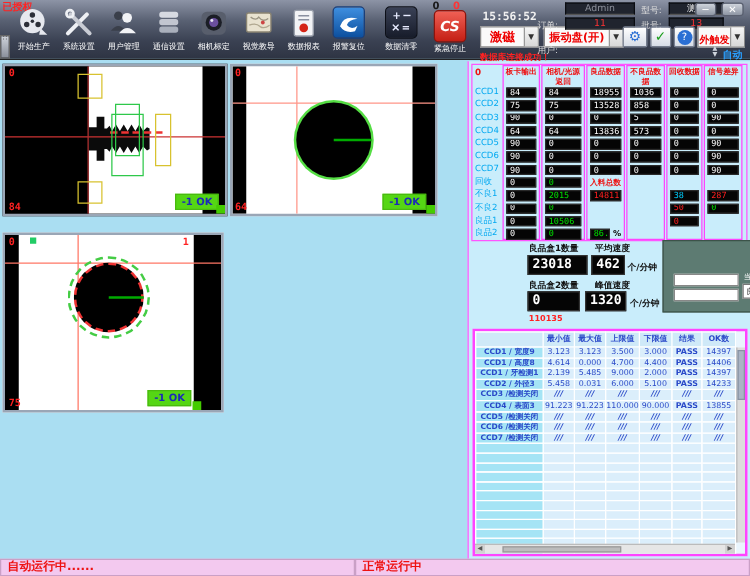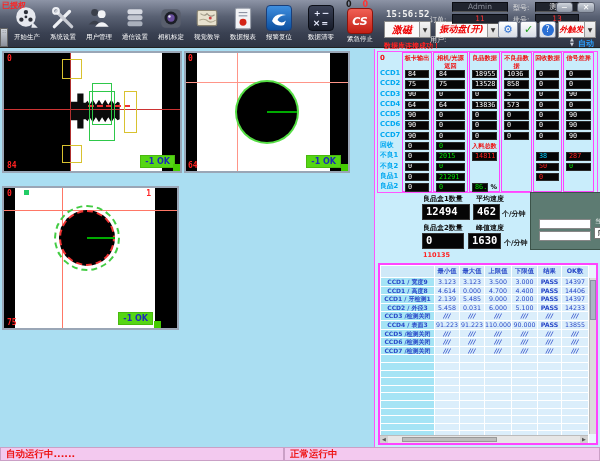--- a/index.html
+++ b/index.html
@@ -17,21 +17,21 @@
   .tb-icon { height:29px; display:flex; align-items:center; justify-content:center; }
   .tb-label { font-size:7px; color:#fff; white-space:nowrap; transform:scale(.92); }
   .sq-icon { width:26px; height:26px; border-radius:4px; display:flex; align-items:center; justify-content:center; }
   .blue-bg { background:linear-gradient(#3f8fe0,#0c4f9e); border:1px solid #1a3f7a; }
   .dark-bg { background:linear-gradient(#3a4156,#171c2a); border:1px solid #0c0f18; color:#e8ecff; font-size:9px; font-weight:bold; line-height:10px;}
   .red-bg  { background:linear-gradient(#f06055,#c41f14); border:1px solid #8d140c; color:#fff; font-weight:bold; font-size:11px; font-style:italic;}
   .estop-counts { position:absolute; left:340px; top:0; width:34px; text-align:center; font-size:8px; font-weight:bold;}
   .estop-counts .c1{ color:#1a1a1a; } .estop-counts .c2{ color:#f33; margin-left:8px;}
   #estop-item { left:342px; top:8px; }
   .tb-time { position:absolute; left:386px; top:9px; color:#f0f0f0; font-size:9px; font-weight:bold; font-family:"DejaVu Sans Mono",monospace;}
-  .drop { position:absolute; height:17px; background:#fafafa; border:1px solid #8a8a8a; display:flex; align-items:center; cursor:pointer;font-style:italic;}
+  .drop { position:absolute; height:17px; background:#fafafa; border:1px solid #8a8a8a; display:flex; align-items:flex-end; cursor:pointer;}
   .drop .dtext { flex:1; color:#e00; font-weight:bold; text-align:center; }
   .drop .darrow { width:11px; height:100%; background:linear-gradient(#f5f5f5,#d8d8d8); border-left:1px solid #999; font-size:6px; color:#333; display:flex; align-items:center; justify-content:center;}
   .db-status { position:absolute; left:384px; top:41px; color:#f22; font-size:7px; font-weight:bold;}
   .fld-label { position:absolute; color:#ddd; font-size:7px; }
   .fld-box { position:absolute; height:10px; background:#20242e; border:1px solid #0a0c12; border-bottom-color:#555;
     font-size:7.5px; line-height:8px; text-align:center; overflow:hidden;}
   .mini-btn { position:absolute; top:21px; height:17px; background:linear-gradient(#ffffff,#d6dce6); border:1px solid #7a8294;
     display:flex; align-items:center; justify-content:center; cursor:pointer; border-radius:2px;}
   .win-btn { position:absolute; top:2px; height:11px; background:linear-gradient(#cfd4dc,#8e96a4); border:1px solid #5a6070;
     border-radius:3px; color:#fff; font-size:8px; line-height:9px; text-align:center; cursor:pointer;}
@@ -48,21 +48,21 @@
   .vline { position:absolute; top:0; bottom:0; width:1px; }
   .hline { position:absolute; left:0; right:0; height:1px; }
   .ybox { position:absolute; border:1px solid #d8c22f; }
   .gbox { position:absolute; border:1px solid #2ec84a; }
 
   
   #right-bg { position:absolute; left:374px; top:49px; width:226px; height:398px; background:#c9edfb; border-left:1px solid #ff55ff;}
   #signal-grid { position:absolute; left:377px; top:51px; width:221px; height:142px; background:#c9edfb; border:1px solid #ff55ff; display:flex;}
   #sg-labels { width:24px; padding-top:16px; }
   .sg-corner { position:absolute; left:2px; top:2px; color:#e11; font-size:7px; font-weight:bold;}
-  .sg-rowlab { height:10.3px; font-size:6.8px; font-weight:bold; color:#00a8f0; line-height:10.3px; padding-left:2px; white-space:nowrap;}
+  .sg-rowlab { height:10.3px; font-size:6.8px; font-weight:normal; color:#00a8f0; line-height:10.3px; padding-left:2px; white-space:nowrap;}
   #sg-cols { flex:1; display:flex; gap:1px; }
   .sg-col { border:1px solid #ff44ff; background:#c9edfb; }
   .sg-head { height:16px; font-size:6.2px; color:#e11; font-weight:bold; text-align:center; line-height:1.25; padding-top:1px; overflow:hidden;}
   .sg-slot { height:10.3px; display:flex; align-items:center; padding:0 2px;}
   .sg-box { flex:1; height:8.4px; background:#050505; border:1px solid #2a2a2a; font-family:"DejaVu Sans Mono",monospace;
     font-size:6.8px; line-height:6.8px; padding-left:2px; display:flex; align-items:center; overflow:hidden;}
   .c-w{color:#fff} .c-g{color:#00e000} .c-r{color:#ff2020} .c-c{color:#00cfff}
   .sg-inlabel { color:#e11; font-size:6.2px; font-weight:bold; white-space:nowrap;}
   .sg-suffix { color:#000; font-size:6.5px; font-weight:bold; margin-left:2px;}
 
@@ -393,21 +393,21 @@
           <div class="sg-slot">
             <div class="sg-box c-g">0</div>
           </div>
           <div class="sg-slot">
             <div class="sg-box c-g">2015</div>
           </div>
           <div class="sg-slot">
             <div class="sg-box c-g">0</div>
           </div>
           <div class="sg-slot">
-            <div class="sg-box c-g">21291</div>
+            <div class="sg-box c-g">10506</div>
           </div>
           <div class="sg-slot">
             <div class="sg-box c-g">0</div>
           </div>
         </div>
         <div class="sg-col" style="width: 31px;">
           <div class="sg-head">良品数据</div>
           <div class="sg-slot">
             <div class="sg-box c-w">18955</div>
           </div>
@@ -538,27 +538,27 @@
           </div>
           <div class="sg-slot"></div>
           <div class="sg-slot"></div>
         </div>
       </div>
   </div>
 
   <div id="counters">
     <span class="cnt-lbl" style="left:1px; top:0;">良品盒1数量</span>
     <span class="cnt-lbl" style="left:54px; top:0;">平均速度</span>
-    <div class="cnt-box" style="left:0; top:10px; width:48px; height:16px;">12494</div>
+    <div class="cnt-box" style="left:0; top:10px; width:48px; height:16px;">23018</div>
     <div class="cnt-box" style="left:51px; top:10px; width:27px; height:16px;">462</div>
     <span class="cnt-lbl" style="left:80px; top:15px;">个/分钟</span>
     <span class="cnt-lbl" style="left:1px; top:29px;">良品盒2数量</span>
     <span class="cnt-lbl" style="left:54px; top:29px;">峰值速度</span>
     <div class="cnt-box" style="left:0; top:39px; width:42px; height:16px;">0</div>
-    <div class="cnt-box" style="left:46px; top:39px; width:33px; height:16px;">1630</div>
+    <div class="cnt-box" style="left:46px; top:39px; width:33px; height:16px;">1320</div>
     <span class="cnt-lbl" style="left:82px; top:44px;">个/分钟</span>
     <span class="cnt-note" style="left:1px; top:57px;">110135</span>
 
     <div id="cnt-panel">
       <span class="panel-zero">0</span>
       <input class="panel-input" style="top: 26px;" value="">
       <input class="panel-input" style="top: 38px;" value="">
       <span class="panel-lbl">当前计数料盒</span>
       <div class="panel-drop">
         <span class="dtext">良品料盒1</span>

